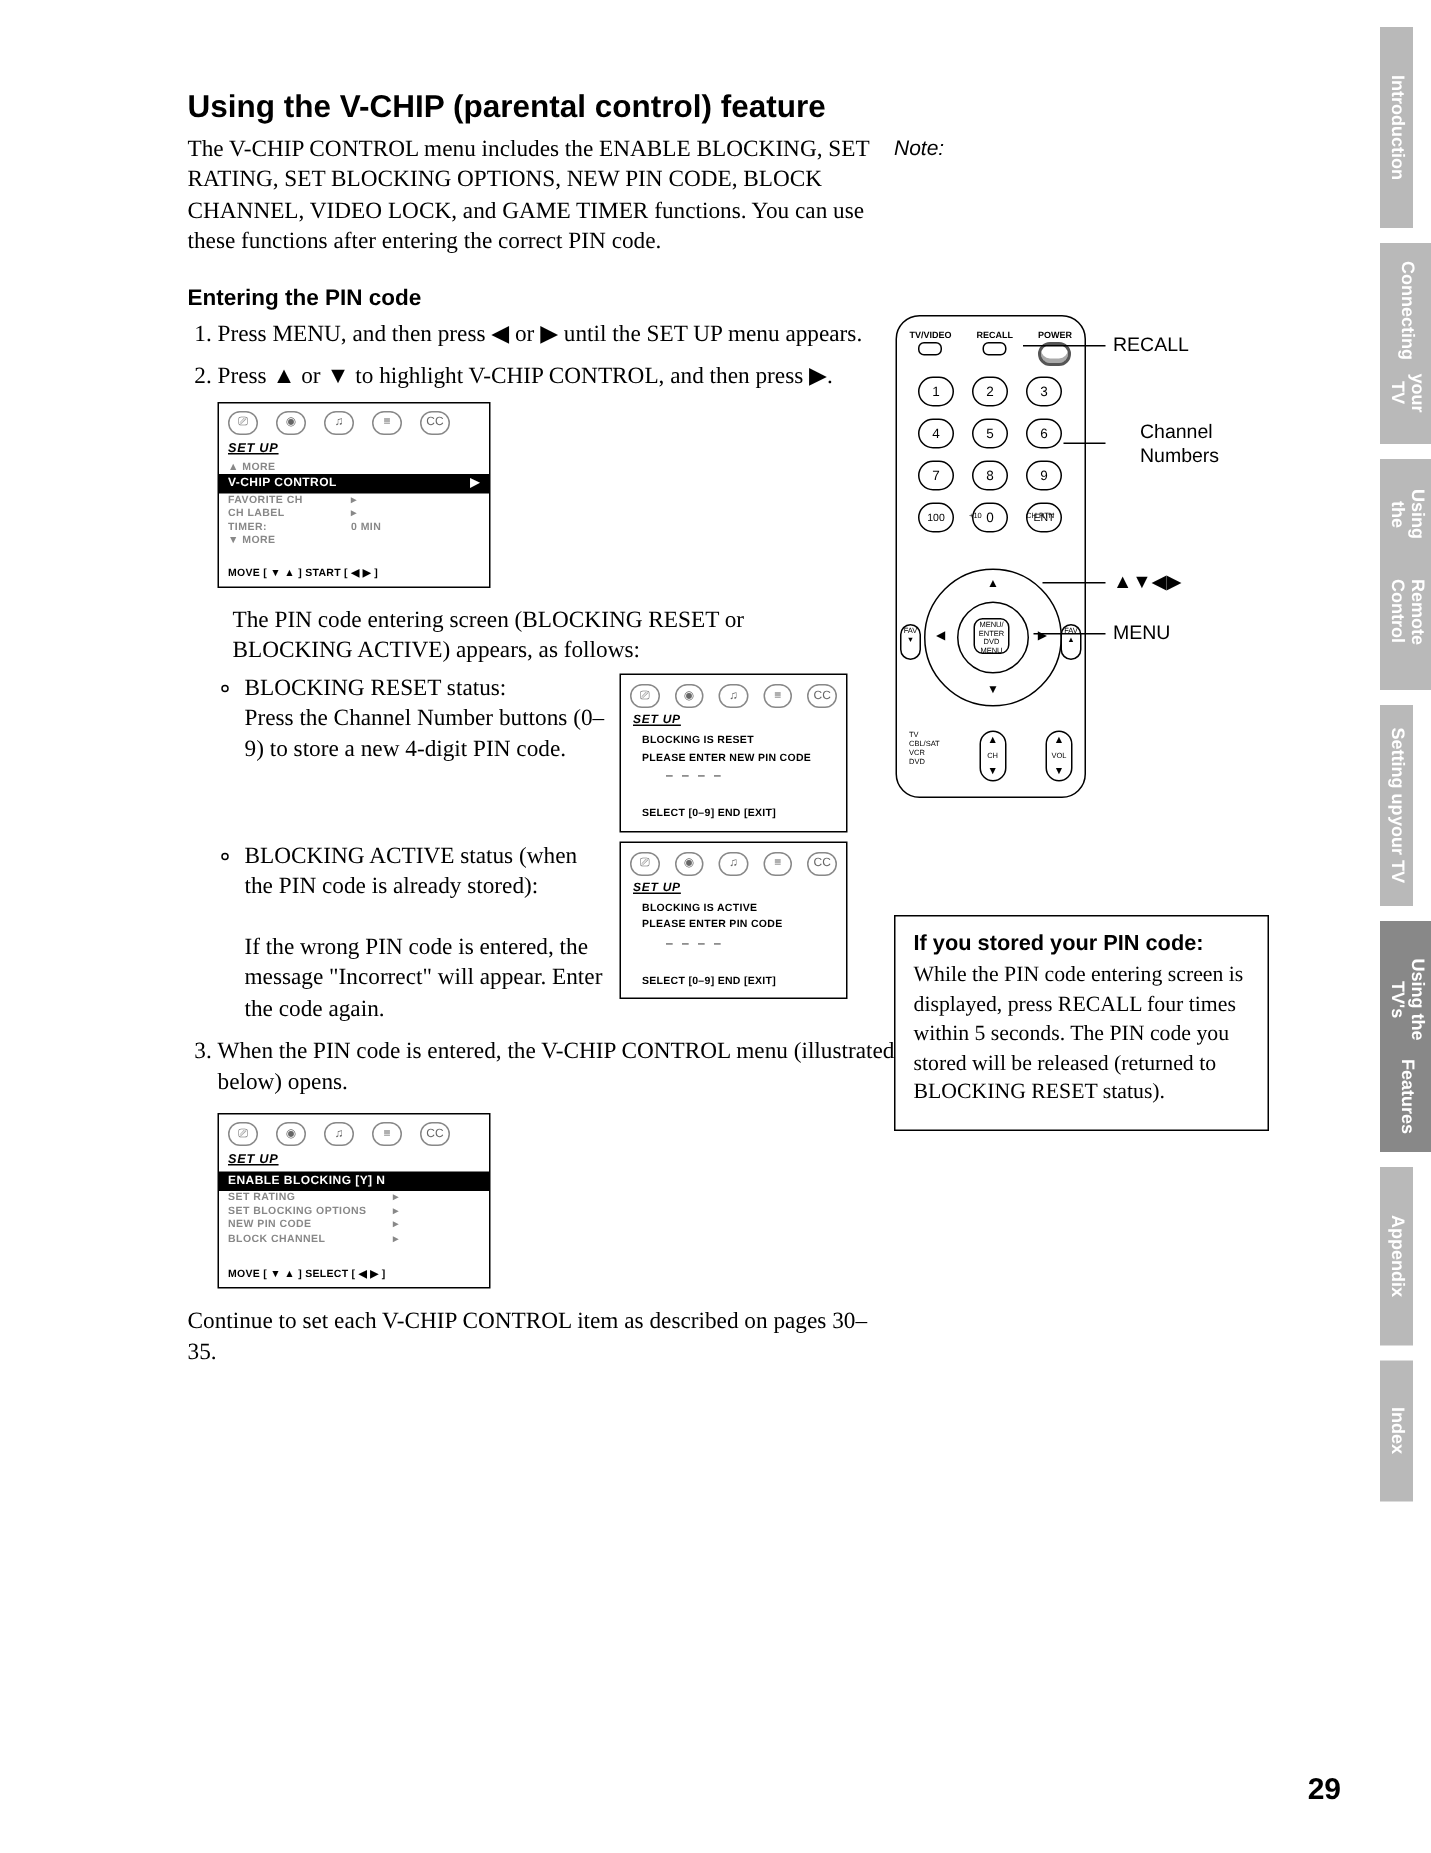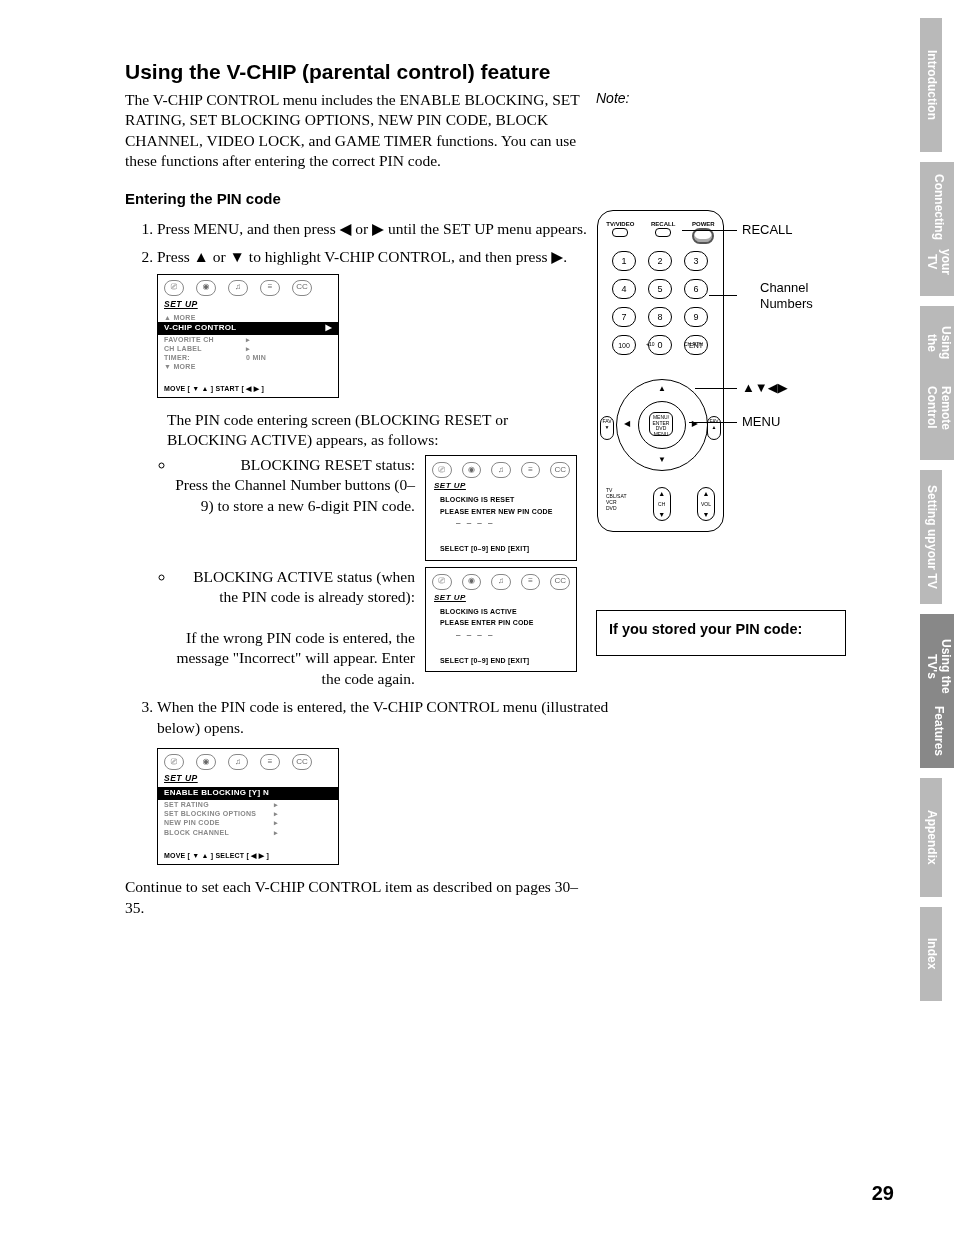--- a/index.html
+++ b/index.html
@@ -1,21 +1,21 @@
 <!DOCTYPE html>
 <html><head>
 <meta charset="utf-8">
 <style>
   html,body{margin:0;padding:0;background:#fff;font-family:"Times New Roman",Times,serif;color:#000;}
   .page{position:relative;width:954px;height:1235px;overflow:hidden;}
   .content{position:absolute;left:125px;top:60px;width:730px;}
   h1{font-family:Arial,Helvetica,sans-serif;font-weight:bold;font-size:21px;margin:0 0 6px 0;}
   .intro{font-size:15.5px;line-height:1.32;width:460px;margin:0 0 18px 0;}
   h2{font-family:Arial,Helvetica,sans-serif;font-weight:bold;font-size:15px;margin:0 0 6px 0;}
-  ol.steps{margin:12px;padding:0 0 0 20px;width:460px;font-size:15.5px;line-height:1.32;}
+  ol.steps{margin:0;padding:0 0 0 20px;width:460px;font-size:15.5px;line-height:1.32;}
   ol.steps > li{margin:0 0 8px 0;}
   .sub-indent{margin-left:10px;margin-top:6px;width:420px;}
   ul.bullets{margin:4px 0 0 0;padding:0 0 0 18px;}
   ul.bullets > li{margin:0 0 6px 0;}
   .step2-figure{margin:6px 0 12px 0;}
   .menu-box{width:180px;border:1px solid #000;background:#fff;font-family:Arial,Helvetica,sans-serif;font-size:7.5px;}
   .menu-icons{display:flex;gap:12px;padding:5px 6px 3px 6px;}
   .micon{width:18px;height:14px;border:1px solid #888;border-radius:9px;display:flex;align-items:center;justify-content:center;font-size:8px;color:#666;}
   .menu-title{font-weight:bold;font-style:italic;font-size:8.5px;text-decoration:underline;padding:0 6px 3px 6px;letter-spacing:.5px;}
   .menu-hl{background:#000;color:#fff;font-weight:bold;font-size:8px;padding:1px 6px;letter-spacing:.3px;}
@@ -25,21 +25,21 @@
   .menu-row .lab{width:82px;}
   .menu-foot{border-top:0;padding:4px 6px 4px 6px;font-weight:bold;font-size:7px;letter-spacing:.2px;}
   .screen-box{width:150px;border:1px solid #000;background:#fff;font-family:Arial,Helvetica,sans-serif;padding:0;}
   .screen-icons{display:flex;gap:10px;padding:6px 6px 3px 6px;}
   .sicon{width:18px;height:14px;border:1px solid #888;border-radius:9px;display:flex;align-items:center;justify-content:center;font-size:8px;color:#666;}
   .screen-title{font-weight:bold;font-style:italic;font-size:8px;text-decoration:underline;padding:0 8px 2px 8px;letter-spacing:.5px;}
   .screen-msg{font-weight:bold;font-size:7px;padding:2px 10px 0 14px;letter-spacing:.2px;}
   .screen-dash{padding:2px 0 14px 30px;font-size:8px;letter-spacing:2px;}
   .screen-foot{font-weight:bold;font-size:7px;padding:2px 8px 6px 14px;letter-spacing:.2px;}
   .flex-row{display:flex;align-items:flex-start;}
-  .flex-row .txt{width:240px;margin-right:10px;text-align:right;}
+  .flex-row .txt{width:240px;margin-right:10px;}
   .after-steps{font-size:15.5px;line-height:1.32;width:460px;margin:8px 0 0 0;}
   
   .note-head{font-family:Arial,Helvetica,sans-serif;font-weight:normal;font-style:italic;font-size:14px;}
   .note-body{font-family:Arial,Helvetica,sans-serif;font-style:italic;font-size:13.5px;line-height:1.35;}
   .right-note{position:absolute;left:596px;top:90px;width:250px;}
   .remote-block{position:absolute;left:597px;top:210px;width:260px;}
   .remote-frame{width:125px;height:320px;border:1px solid #000;border-radius:16px;position:relative;background:#fff;}
   .rc-top{position:absolute;top:10px;left:0;width:100%;display:flex;justify-content:space-around;font-family:Arial,Helvetica,sans-serif;font-size:6px;font-weight:bold;text-align:center;}
   .rc-small-oval{width:14px;height:7px;border:1px solid #000;border-radius:4px;margin:1px auto 0;}
   .rc-power{width:18px;height:12px;border:2px solid #555;border-radius:9px;margin:1px auto 0;box-shadow:inset 0 -3px 0 #aaa;}
@@ -109,21 +109,21 @@
         </div>
       </div>
 
       <div class="sub-indent">The PIN code entering screen (BLOCKING RESET or BLOCKING ACTIVE) appears, as follows:</div>
 
       <ul class="bullets">
         <li>
           <div class="flex-row">
             <div class="txt">
               <span>BLOCKING RESET status:</span><br>
-              <span>Press the Channel Number buttons (0–9) to store a new 6-digit PIN code.</span>
+              <span>Press the Channel Number buttons (0–9) to store a new 4-digit PIN code.</span>
             </div>
             <div class="screen-box">
               <div class="screen-icons">
                 <span class="sicon">⎚</span>
                 <span class="sicon">◉</span>
                 <span class="sicon">♫</span>
                 <span class="sicon">≡</span>
                 <span class="sicon">CC</span>
               </div>
               <div class="screen-title">SET UP</div>
@@ -260,20 +260,21 @@
   <div class="rc-line" style="left:112px;top:85px;width:28px;"></div>
   <div class="rc-label" style="left:163px;top:70px;line-height:1.2;">Channel Numbers</div>
   <div class="rc-line" style="left:98px;top:178px;width:42px;"></div>
   <div class="rc-label" style="left:145px;top:170px;">▲▼◀▶</div>
   <div class="rc-line" style="left:92px;top:212px;width:48px;"></div>
   <div class="rc-label" style="left:145px;top:204px;">MENU</div>
 </div>
 
 <div class="forget-box">
   <h3>If you stored your PIN code:</h3>
+  <p>While the PIN code entering screen is displayed, press RECALL four times within 5 seconds. The PIN code you stored will be released (returned to BLOCKING RESET status).</p>
 </div>
 
 <div class="tabs">
   <div class="tab" style="height:110px;">
         <span>Introduction</span>
       </div>
   <div class="tab" style="height:110px;">
         <span>Connecting</span>
         <br>
         <span>your TV</span>

